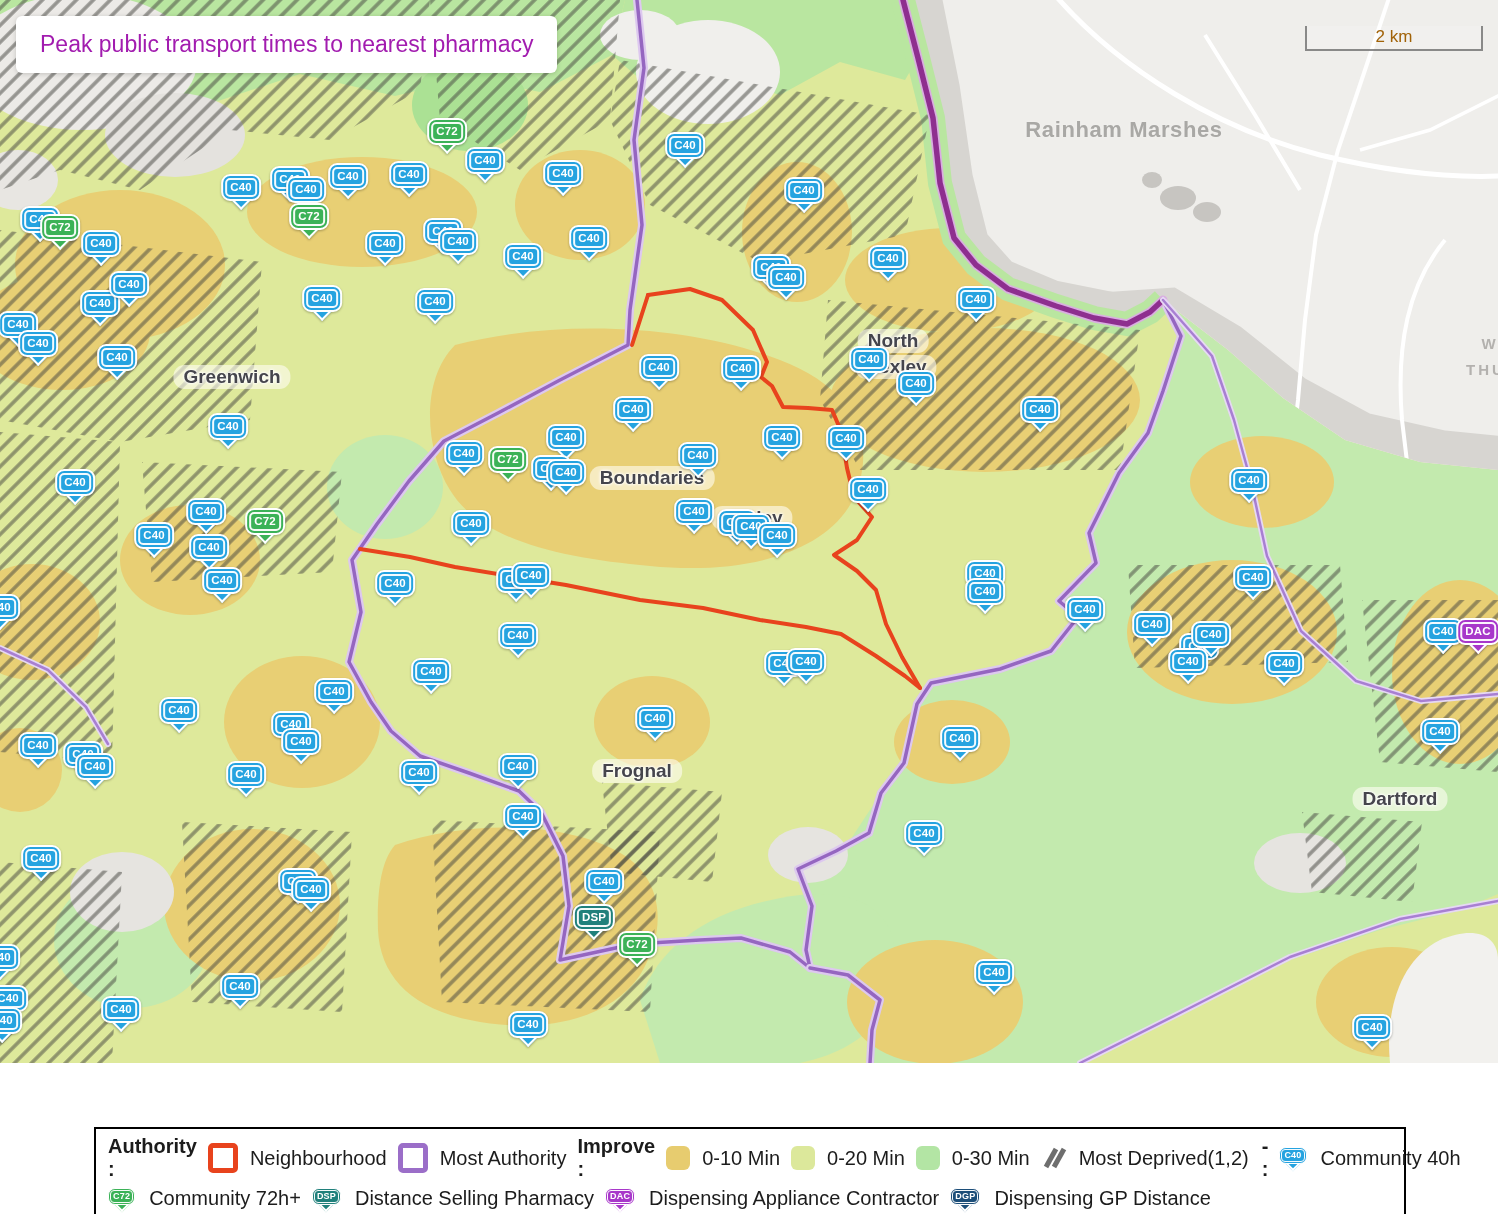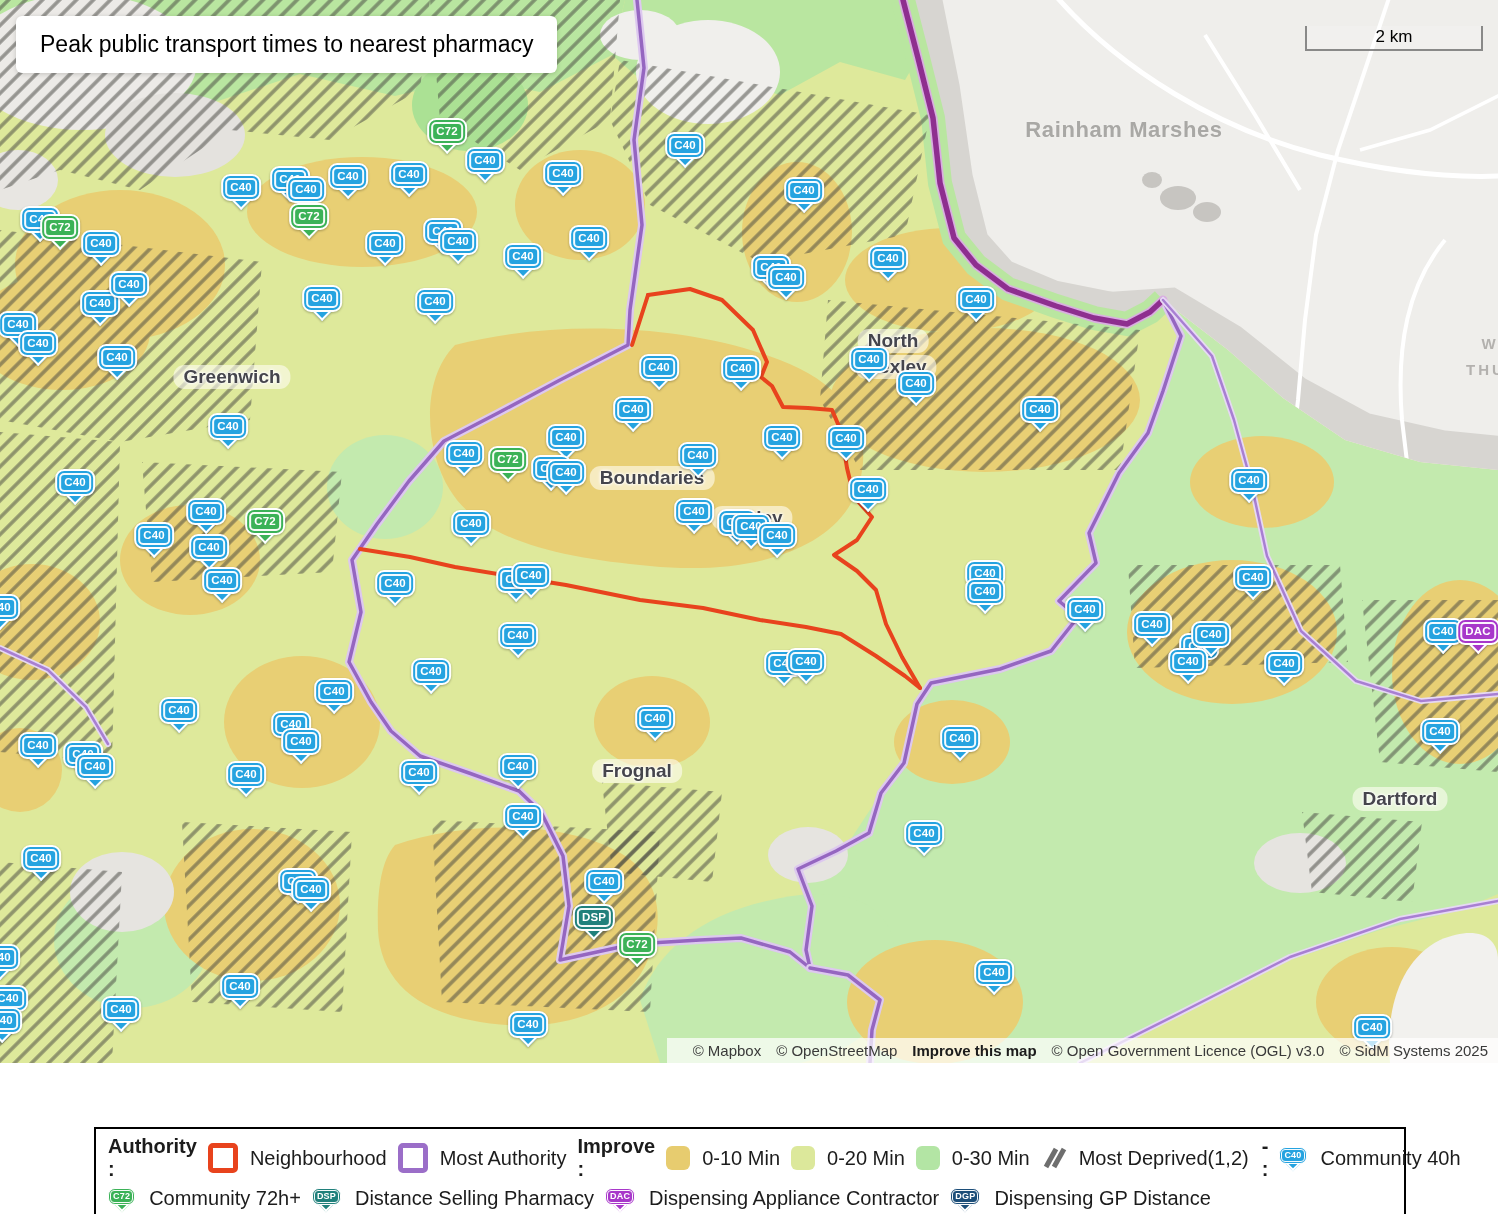--- a/index.html
+++ b/index.html
@@ -21,24 +21,24 @@
   
   .plabel{position:absolute;z-index:2;transform:translate(-50%,-50%);white-space:nowrap;}
   .plabel.city{font-size:19px;font-weight:700;color:#45454c;background:rgba(255,253,244,.6);
        border-radius:11px;padding:1px 10px;
        text-shadow:0 0 2px #fff,0 0 3px #fff,0 0 4px #fff;}
   .plabel.area{font-size:22px;font-weight:600;color:#a9a8a5;letter-spacing:.6px;
        text-shadow:0 0 2px #f2f1ef,0 0 3px #f2f1ef;}
   .plabel.edge{font-size:15px;font-weight:700;color:#b3b1ae;letter-spacing:3px;}
   
   .title-card{position:absolute;left:16px;top:16px;z-index:6;background:#fff;border-radius:6px;
-       padding:15px 24px;font-size:23px;color:#000000;box-shadow:0 1px 5px rgba(0,0,0,.18);}
+       padding:15px 24px;font-size:23px;color:#a21caf;box-shadow:0 1px 5px rgba(0,0,0,.18);}
   .scalebar{position:absolute;left:1305px;top:26px;z-index:6;width:174px;height:23px;
        border:2px solid rgba(108,108,108,.78);border-top:none;background:rgba(255,255,255,.15);
-       text-align:center;font-size:17px;color:#000000;line-height:21px;}
+       text-align:center;font-size:17px;color:#a16207;line-height:21px;}
   .attribution{position:absolute;right:0;bottom:0;z-index:6;display:flex;align-items:center;gap:15px;
        background:rgba(255,255,255,.72);padding:4px 10px 4px 26px;font-size:15px;color:#3a3a3a;}
   .attr-item.bold{font-weight:700;color:#1c1c1c;}
   
   .legend{position:absolute;left:94px;top:1127px;width:1284px;border:2.5px solid #000;background:#fff;
        padding:6px 12px;z-index:7;}
   .legend-row{display:flex;align-items:center;flex-wrap:nowrap;gap:11px;min-height:35px;font-size:20px;color:#1c1c1c;}
   .legend-head{font-weight:700;}
   .li{display:flex;align-items:center;gap:12px;white-space:nowrap;}
   .bsq{width:20px;height:20px;border-radius:5px;border:5px solid #000;background:#fff;}
@@ -814,27 +814,20 @@
         </div>
       </div>
     </div>
 
   <div class="title-card">
     <span>Peak public transport times to nearest pharmacy</span>
   </div>
   <div class="scalebar">
     <span>2 km</span>
   </div>
-  <div class="attribution" id="attribution">
-      <span class="attr-item">© Mapbox</span>
-      <span class="attr-item">© OpenStreetMap</span>
-      <span class="attr-item bold">Improve this map</span>
-      <span class="attr-item">© Open Government Licence (OGL) v3.0</span>
-      <span class="attr-item">© SidM Systems 2025</span>
-    </div>
 </div>
 
 <div class="legend">
   <div class="legend-row" id="legend-row-1">
       <span class="legend-head">Authority :</span>
       <span class="li">
         <span class="bsq" style="border-color: rgb(232, 67, 29);"></span>
         <span>Neighbourhood</span>
       </span>
       <span class="li">

